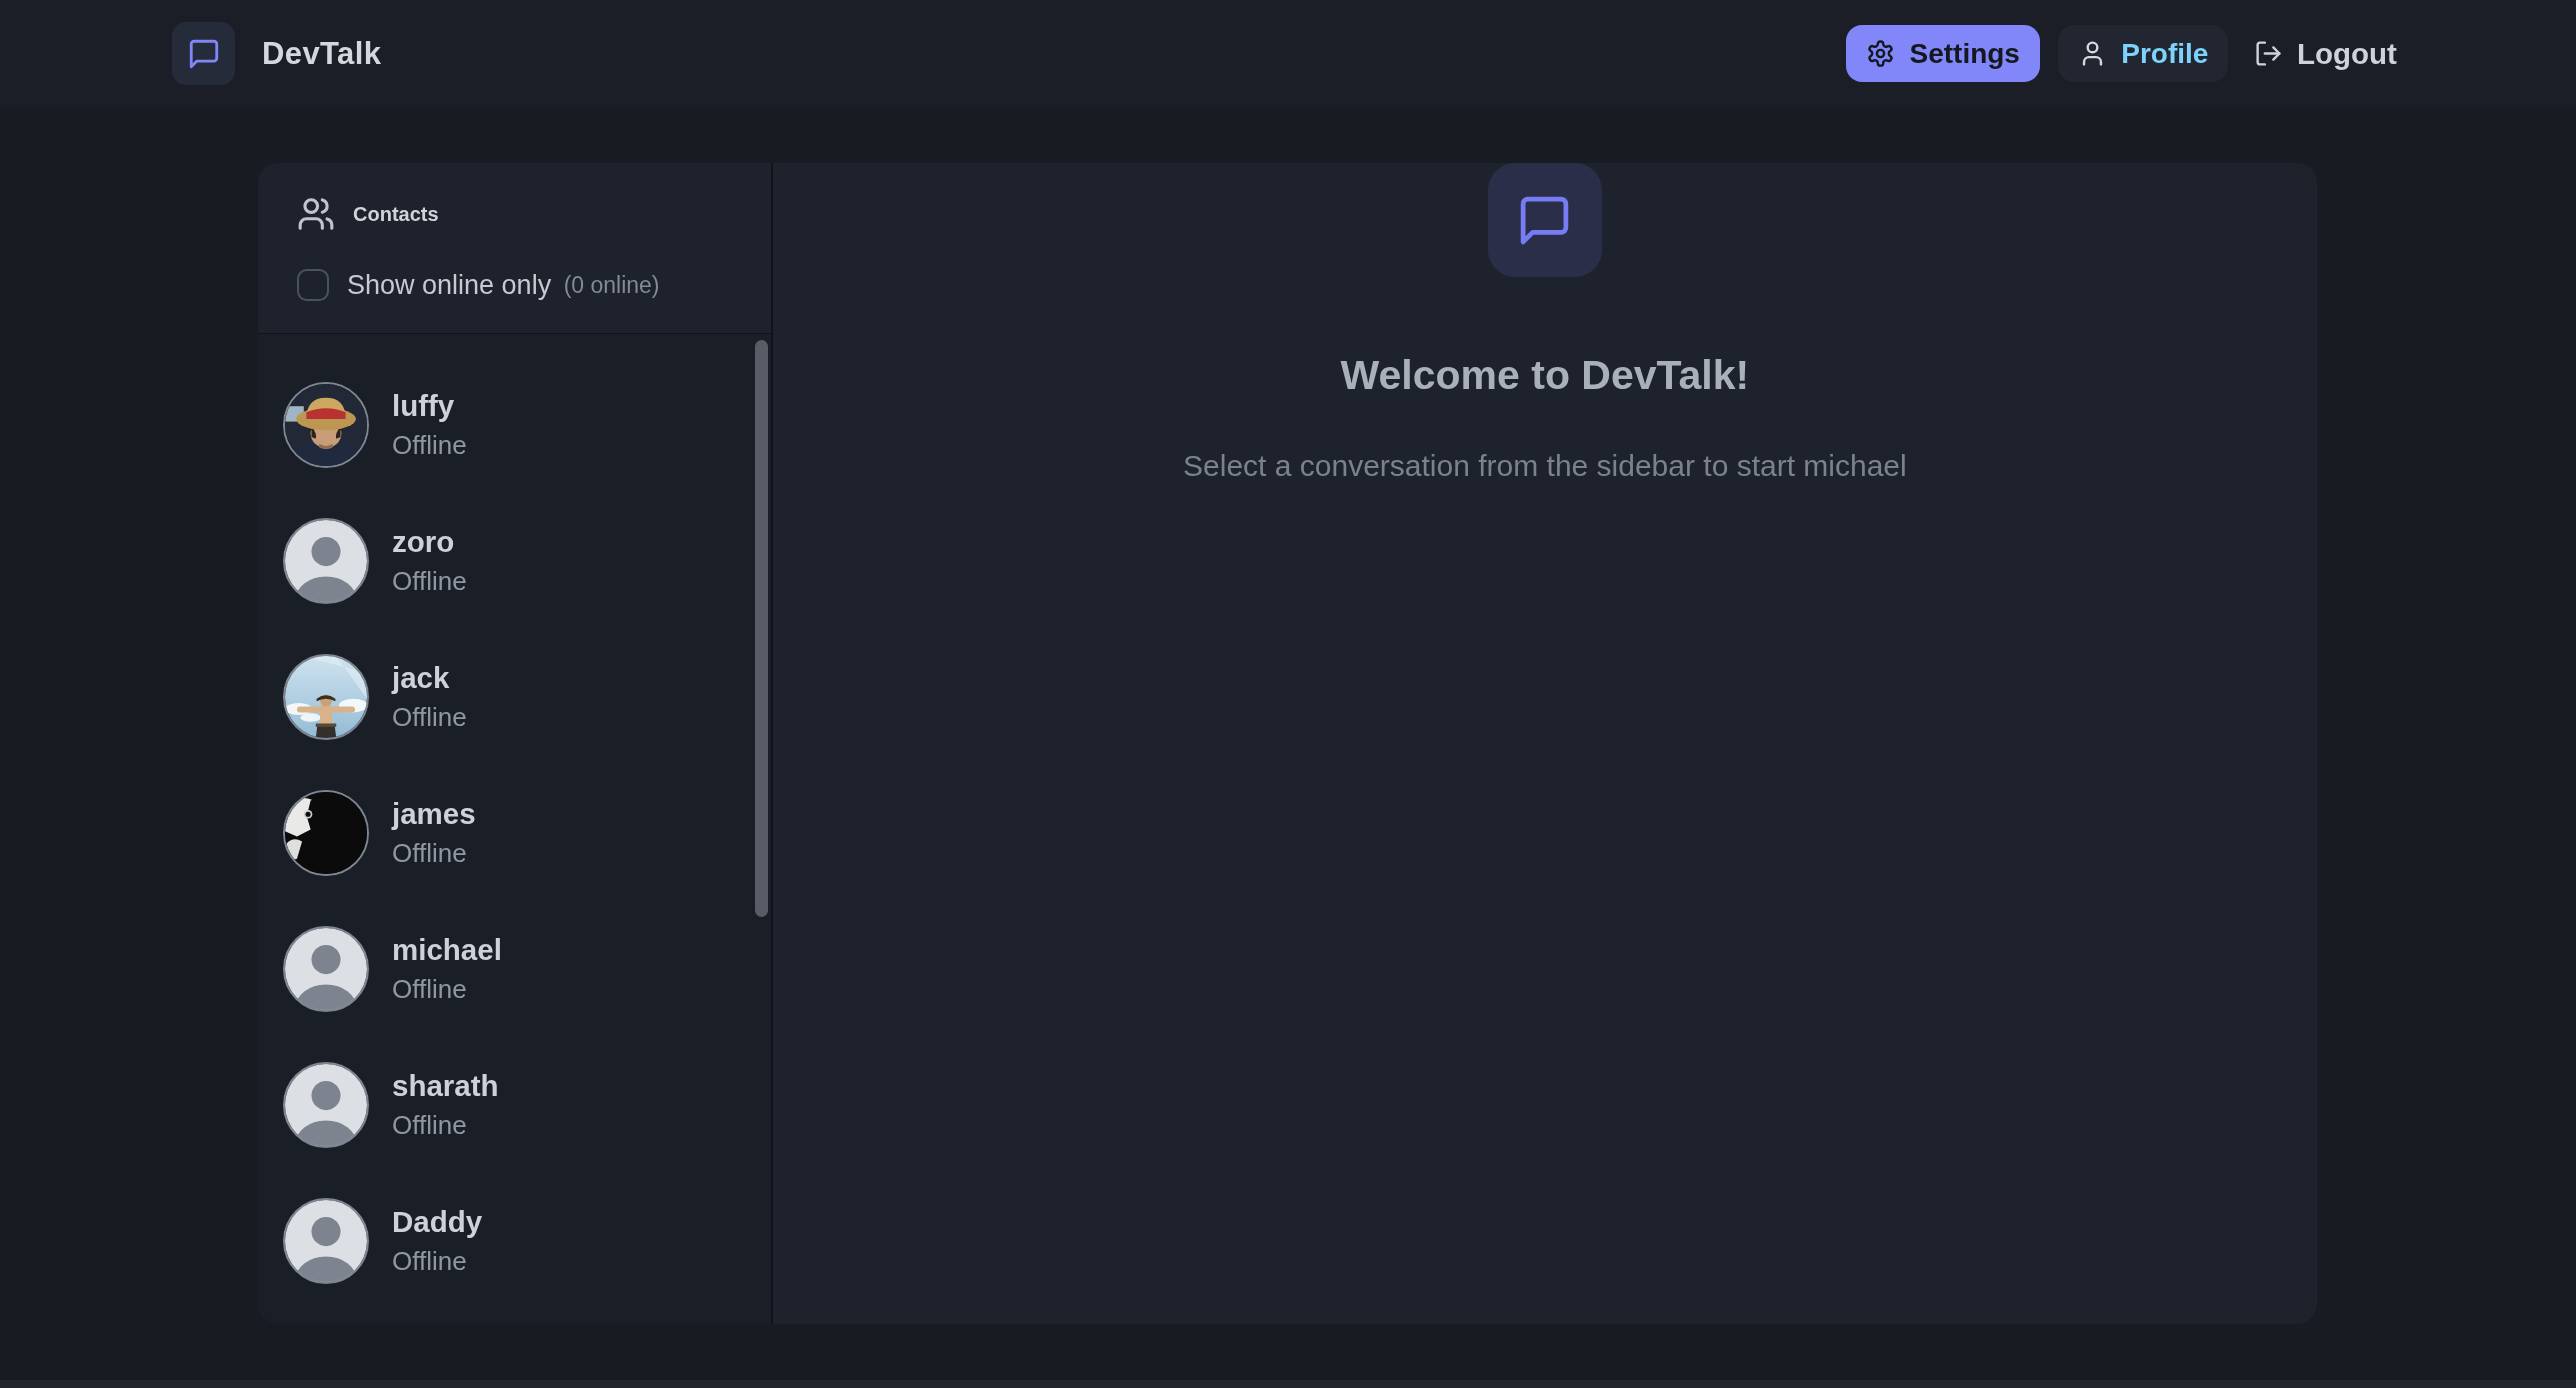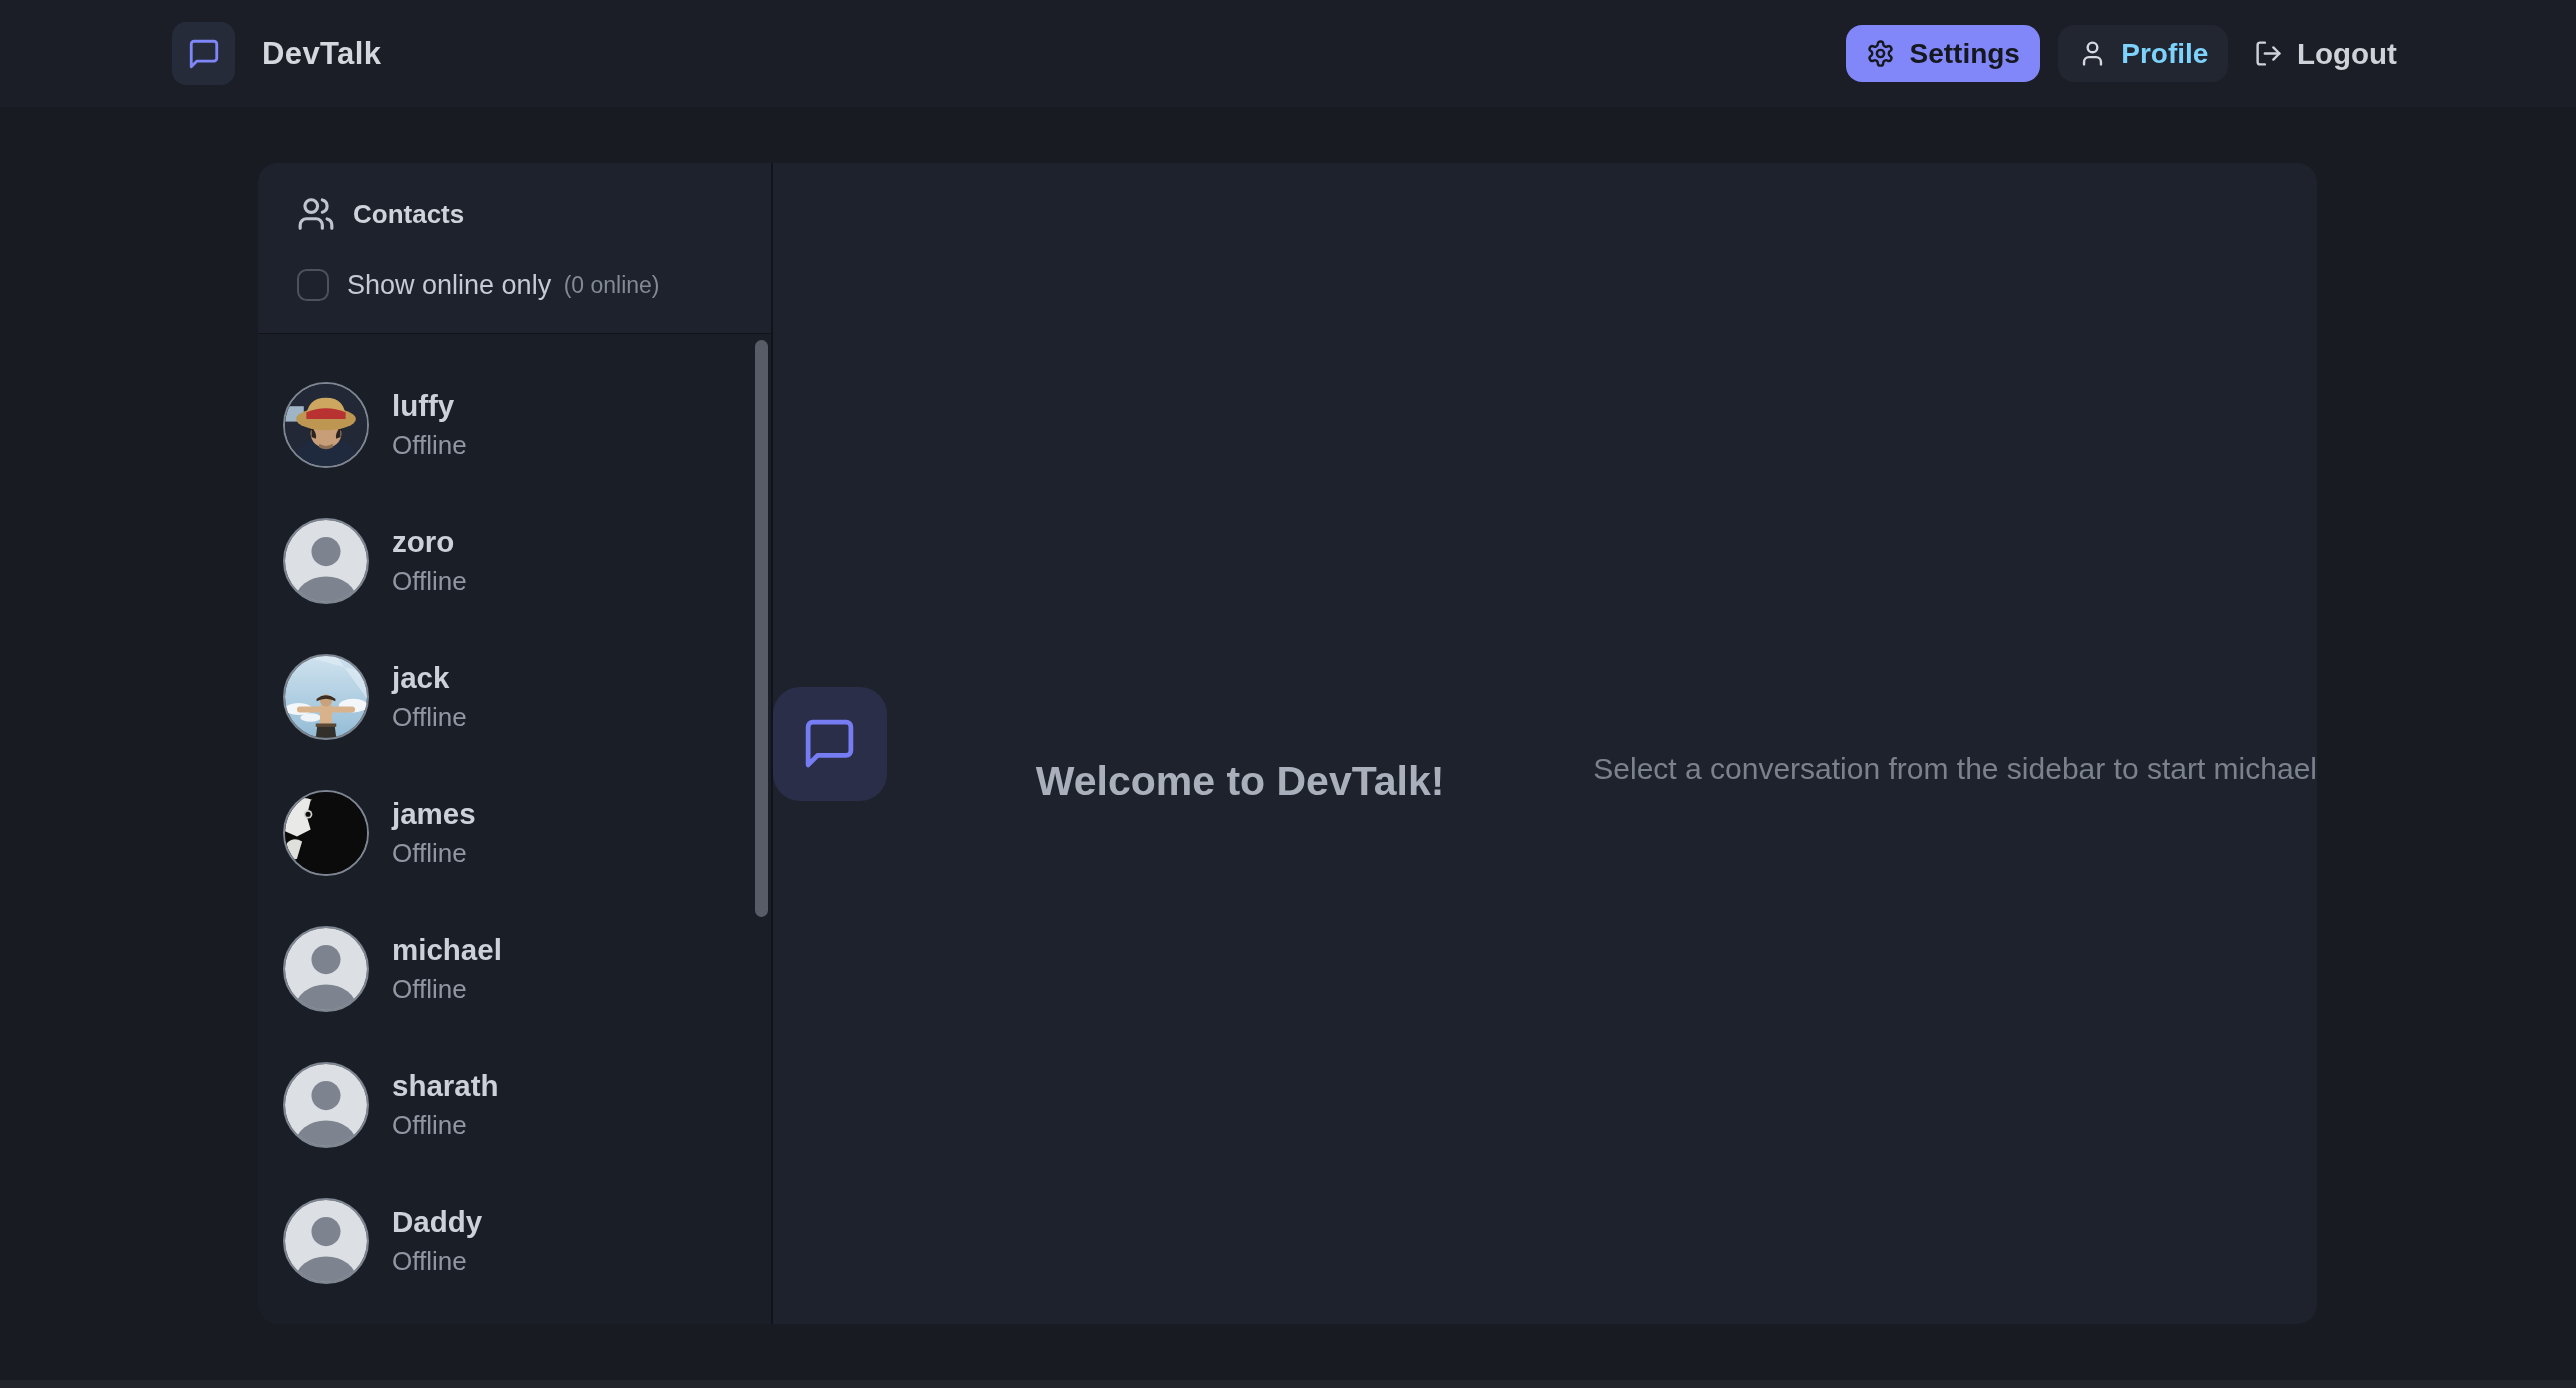--- a/index.html
+++ b/index.html
@@ -51,21 +51,21 @@
 
   
   .sidebar { width: 513px; display: flex; flex-direction: column; background: #1a1e27; }
   .sidebar-header {
     height: 171px; background: #1d222c;
     padding: 32px 0 0 39px;
     border-bottom: 1.8px solid #10141a;
   }
   .contacts-title-row { display: flex; align-items: center; gap: 18px; }
   .contacts-title-row svg { width: 38px; height: 38px; }
-  .contacts-title { font-size: 26px; font-weight: 700; color: #cfd3da; }
+  .contacts-title { font-size: 20px; font-weight: 700; color: #cfd3da; }
   .filter-row { display: flex; align-items: center; margin-top: 36px; }
   .checkbox {
     width: 32px; height: 32px; border-radius: 9.8px;
     border: 2.7px solid #4c525d; background: transparent; cursor: pointer;
     flex: 0 0 auto;
   }
   .filter-label { margin-left: 18px; font-size: 27px; color: #c6cad2; }
   .filter-count { margin-left: 12.5px; font-size: 23px; color: #838995; }
 
   .contact-list { position: relative; flex: 1; background: #1a1e27; padding-top: 23px; }
@@ -88,21 +88,21 @@
     width: 13.4px; height: 577px; border-radius: 7.2px;
     background: #575c66; cursor: pointer;
   }
 
   
   .v-divider { width: 1.8px; background: #10141a; }
 
   
   .main {
     flex: 1; background: #1e222c;
-    display: flex; flex-direction: row; align-items: center; justify-content: space-between;
+    display: flex; flex-direction: column; align-items: center; justify-content: flex-start;
   }
   .welcome-tile {
     width: 114px; height: 114px; border-radius: 27px;
     background: #2a2e48;
     display: flex; align-items: center; justify-content: center;
   }
   .welcome-tile svg { width: 57px; height: 57px; }
   .welcome-title {
     margin-top: 75px; font-size: 41px; font-weight: 700; color: #a9afbb;
     text-align: center;

